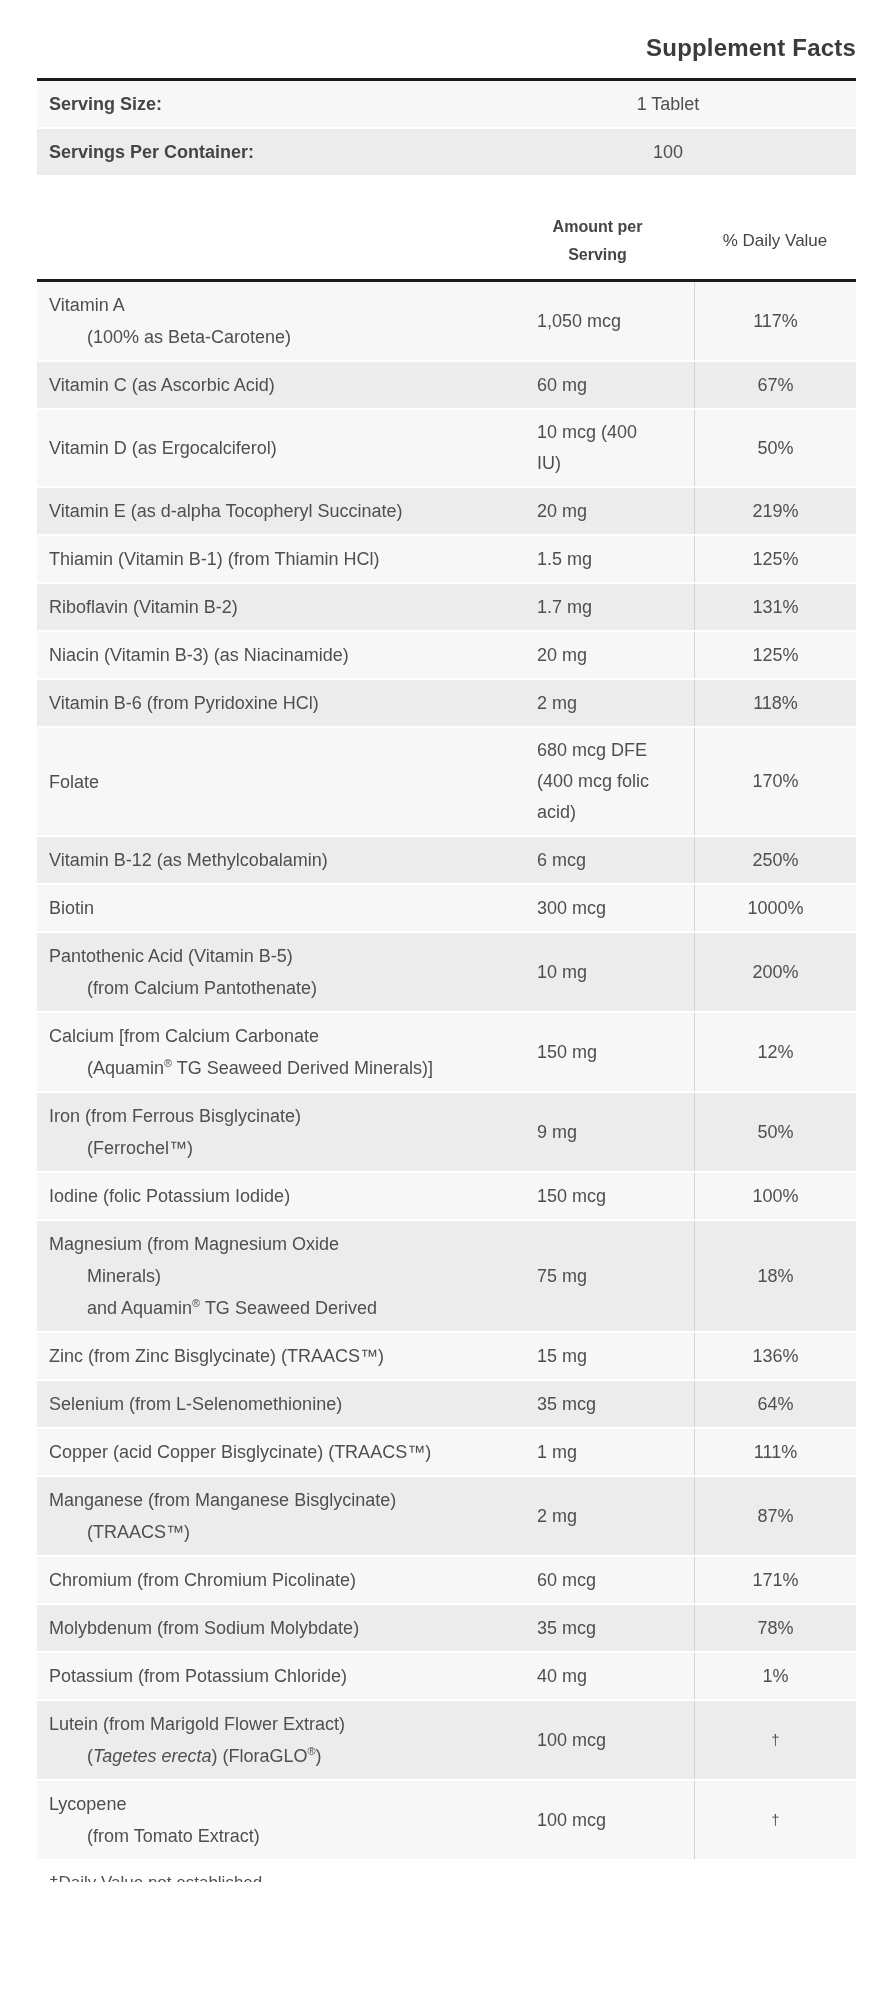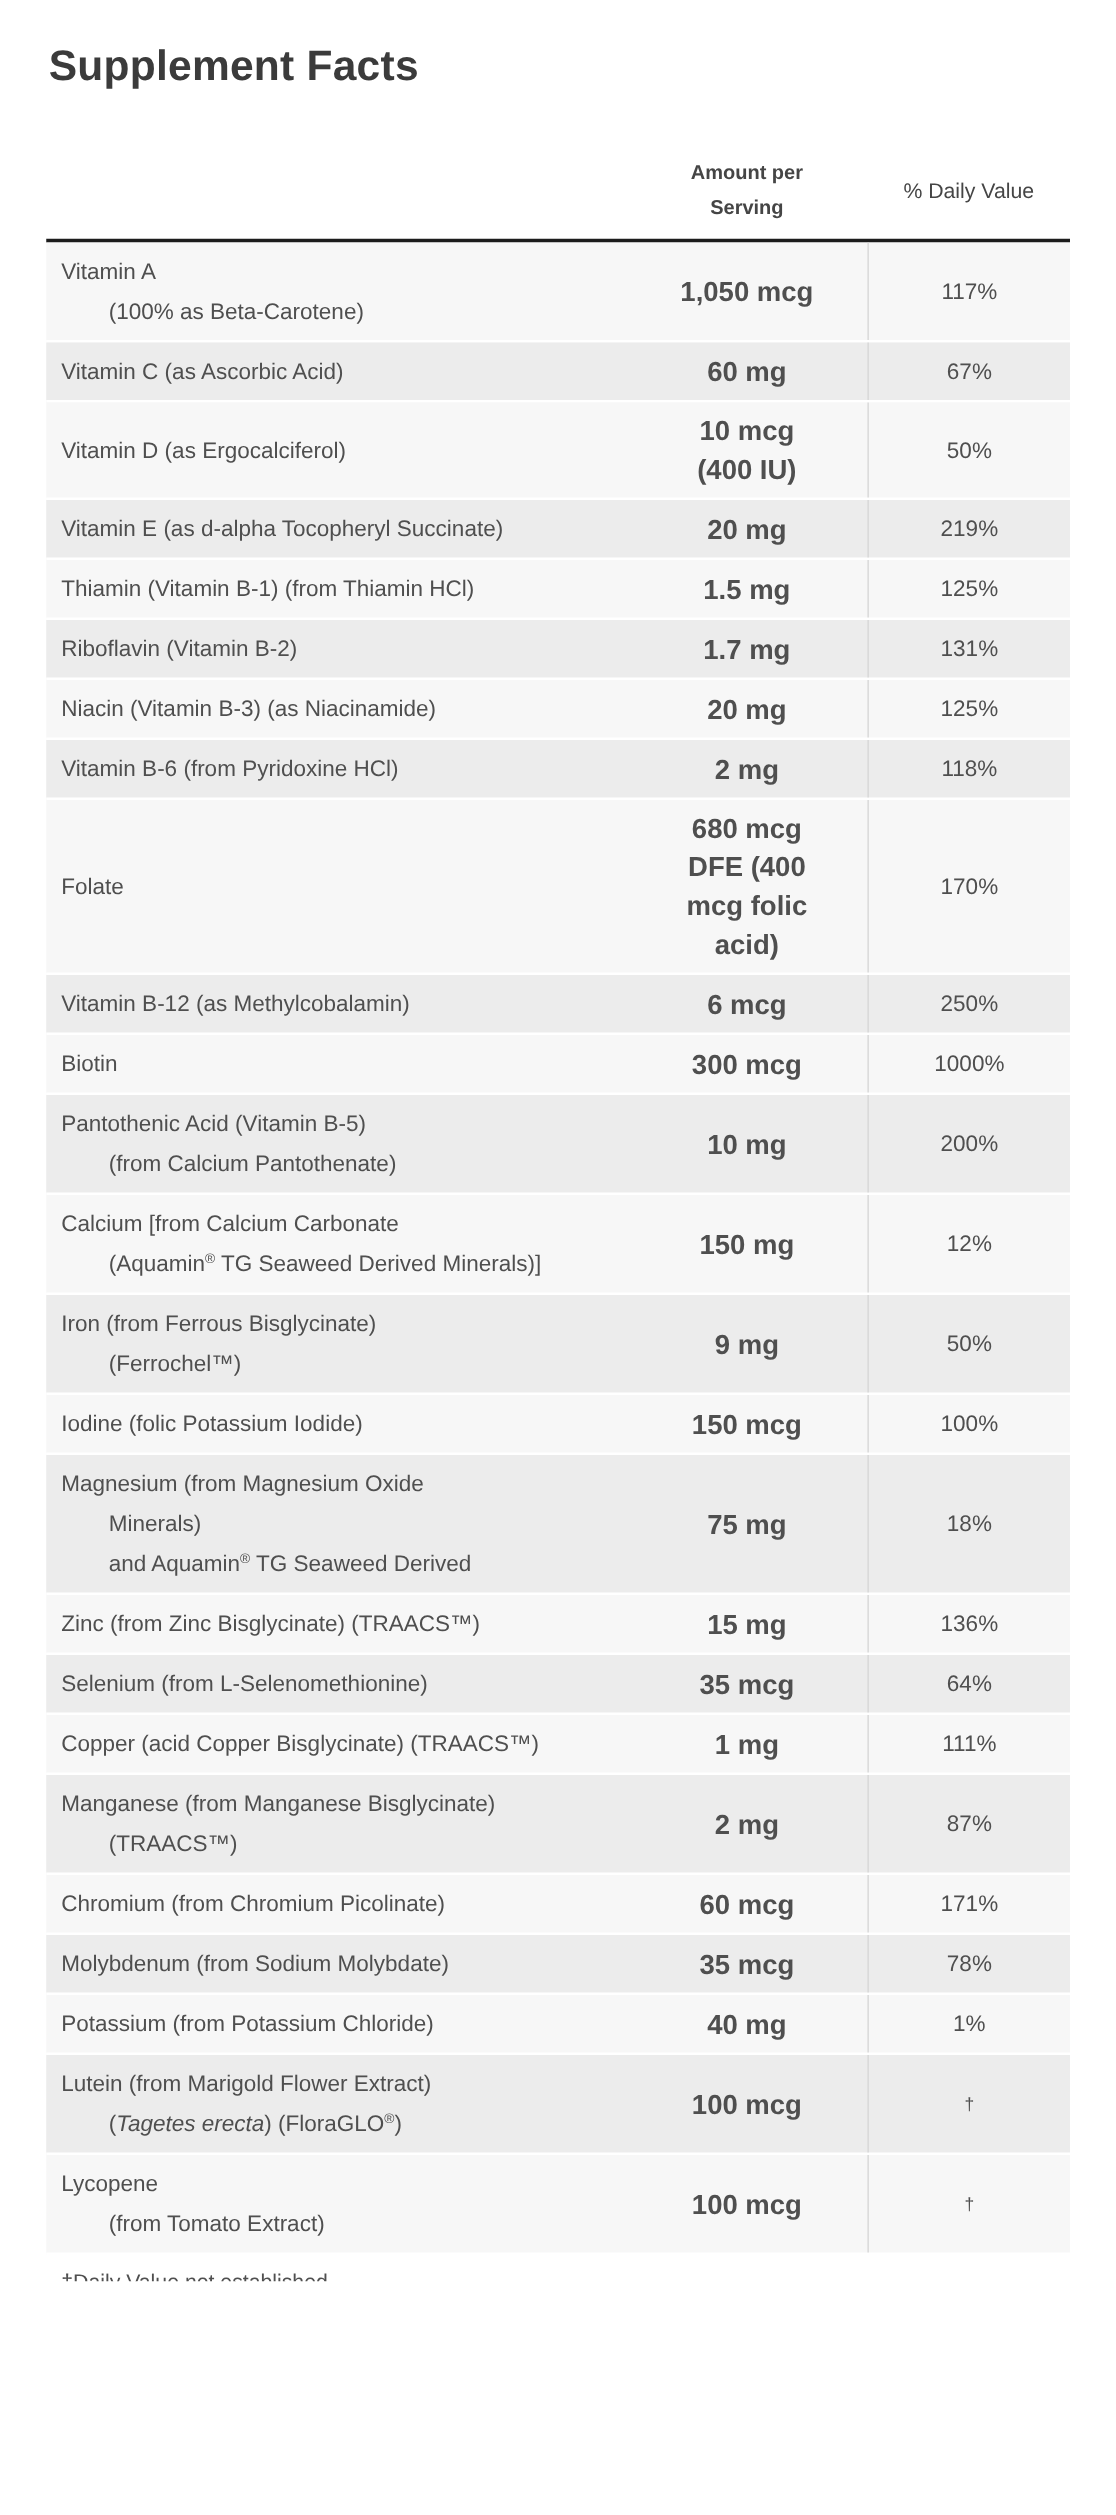--- a/index.html
+++ b/index.html
@@ -9,21 +9,21 @@
     --c-divider:#d4d4d4;
     --c-text:#4f4f4f;
     --c-text-bold:#454545;
     --c-title:#3b3b3b;
   }
   html,body{margin:0;padding:0;background:#fff;}
   body{font-family:"Liberation Sans", sans-serif;color:var(--c-text);}
   .page{width:893px;height:2012px;overflow:hidden;background:#fff;position:relative;}
   .wrap{padding:0 37px;}
 
-  .title{font-size:34px;font-weight:700;color:var(--c-title);margin:0;padding:34px 0 16px 2px;letter-spacing:.2px;}
+  .title{font-size:24px;font-weight:700;color:var(--c-title);margin:0;padding:34px 0 16px 2px;letter-spacing:.2px;text-align:right;}
 
   
   .serving-table{border-top:3px solid var(--c-border);}
   .serving-row{display:flex;align-items:center;height:46px;border-bottom:2px solid #fff;}
   .serving-row:nth-child(odd){background:var(--c-row-light);}
   .serving-row:nth-child(even){background:var(--c-row-dark);}
   .serving-label{flex:1;padding-left:12px;font-weight:700;font-size:18px;color:var(--c-text-bold);}
   .serving-value{width:376px;text-align:center;font-size:18px;}
 
   
@@ -33,39 +33,50 @@
     font-weight:700;font-size:16px;line-height:28px;color:var(--c-text-bold);}
   .dv-header{width:162px;text-align:center;font-weight:400;font-size:17px;color:var(--c-text-bold);}
 
   
   .nutrient-body{border-top:3px solid var(--c-border);}
   .n-row{display:flex;align-items:center;border-bottom:2px solid #fff;}
   .n-row:nth-child(odd){background:var(--c-row-light);}
   .n-row:nth-child(even){background:var(--c-row-dark);}
   .n-name{flex:1;padding:7px 8px 7px 12px;font-size:18px;line-height:32px;}
   .n-sub{padding-left:38px;}
-  .n-amount{width:193px;box-sizing:border-box;padding:7px 36px;text-align:center;font-size:22px;line-height:31px;font-weight:bold;}
+  .n-amount{width:193px;box-sizing:border-box;padding:7px 36px;text-align:left;font-size:18px;line-height:31px;}
   .n-dv{width:162px;box-sizing:border-box;align-self:stretch;display:flex;align-items:center;justify-content:center;
     border-left:1px solid var(--c-divider);font-size:18px;text-align:center;}
   .n-dv.dagger{font-size:14px;}
 
   sup{font-size:11px;vertical-align:super;line-height:0;}
   em{font-style:italic;margin-top:12px;}
 
   
   .footnote-clip{height:9px;overflow:hidden;margin-top:12px;}
   .footnote{font-size:17px;line-height:20px;padding-left:12px;color:var(--c-text);}
 </style>
 </head>
 <body>
 
 <div class="page">
   <div class="wrap">
     <h2 class="title">Supplement Facts</h2>
 
+    <div class="serving-table">
+  <div class="serving-row">
+    <span class="serving-label">Serving Size:</span>
+    <span class="serving-value">1 Tablet</span>
+  </div>
+
+  <div class="serving-row">
+    <span class="serving-label">Servings Per Container:</span>
+    <span class="serving-value">100</span>
+  </div>
+</div>
 
     <div class="main-header">
       <div class="spacer"></div>
       <div class="amount-header">Amount per Serving</div>
       <div class="dv-header">% Daily Value</div>
     </div>
 
     <div class="nutrient-body">
   <div class="n-row">
     <div class="n-name">

